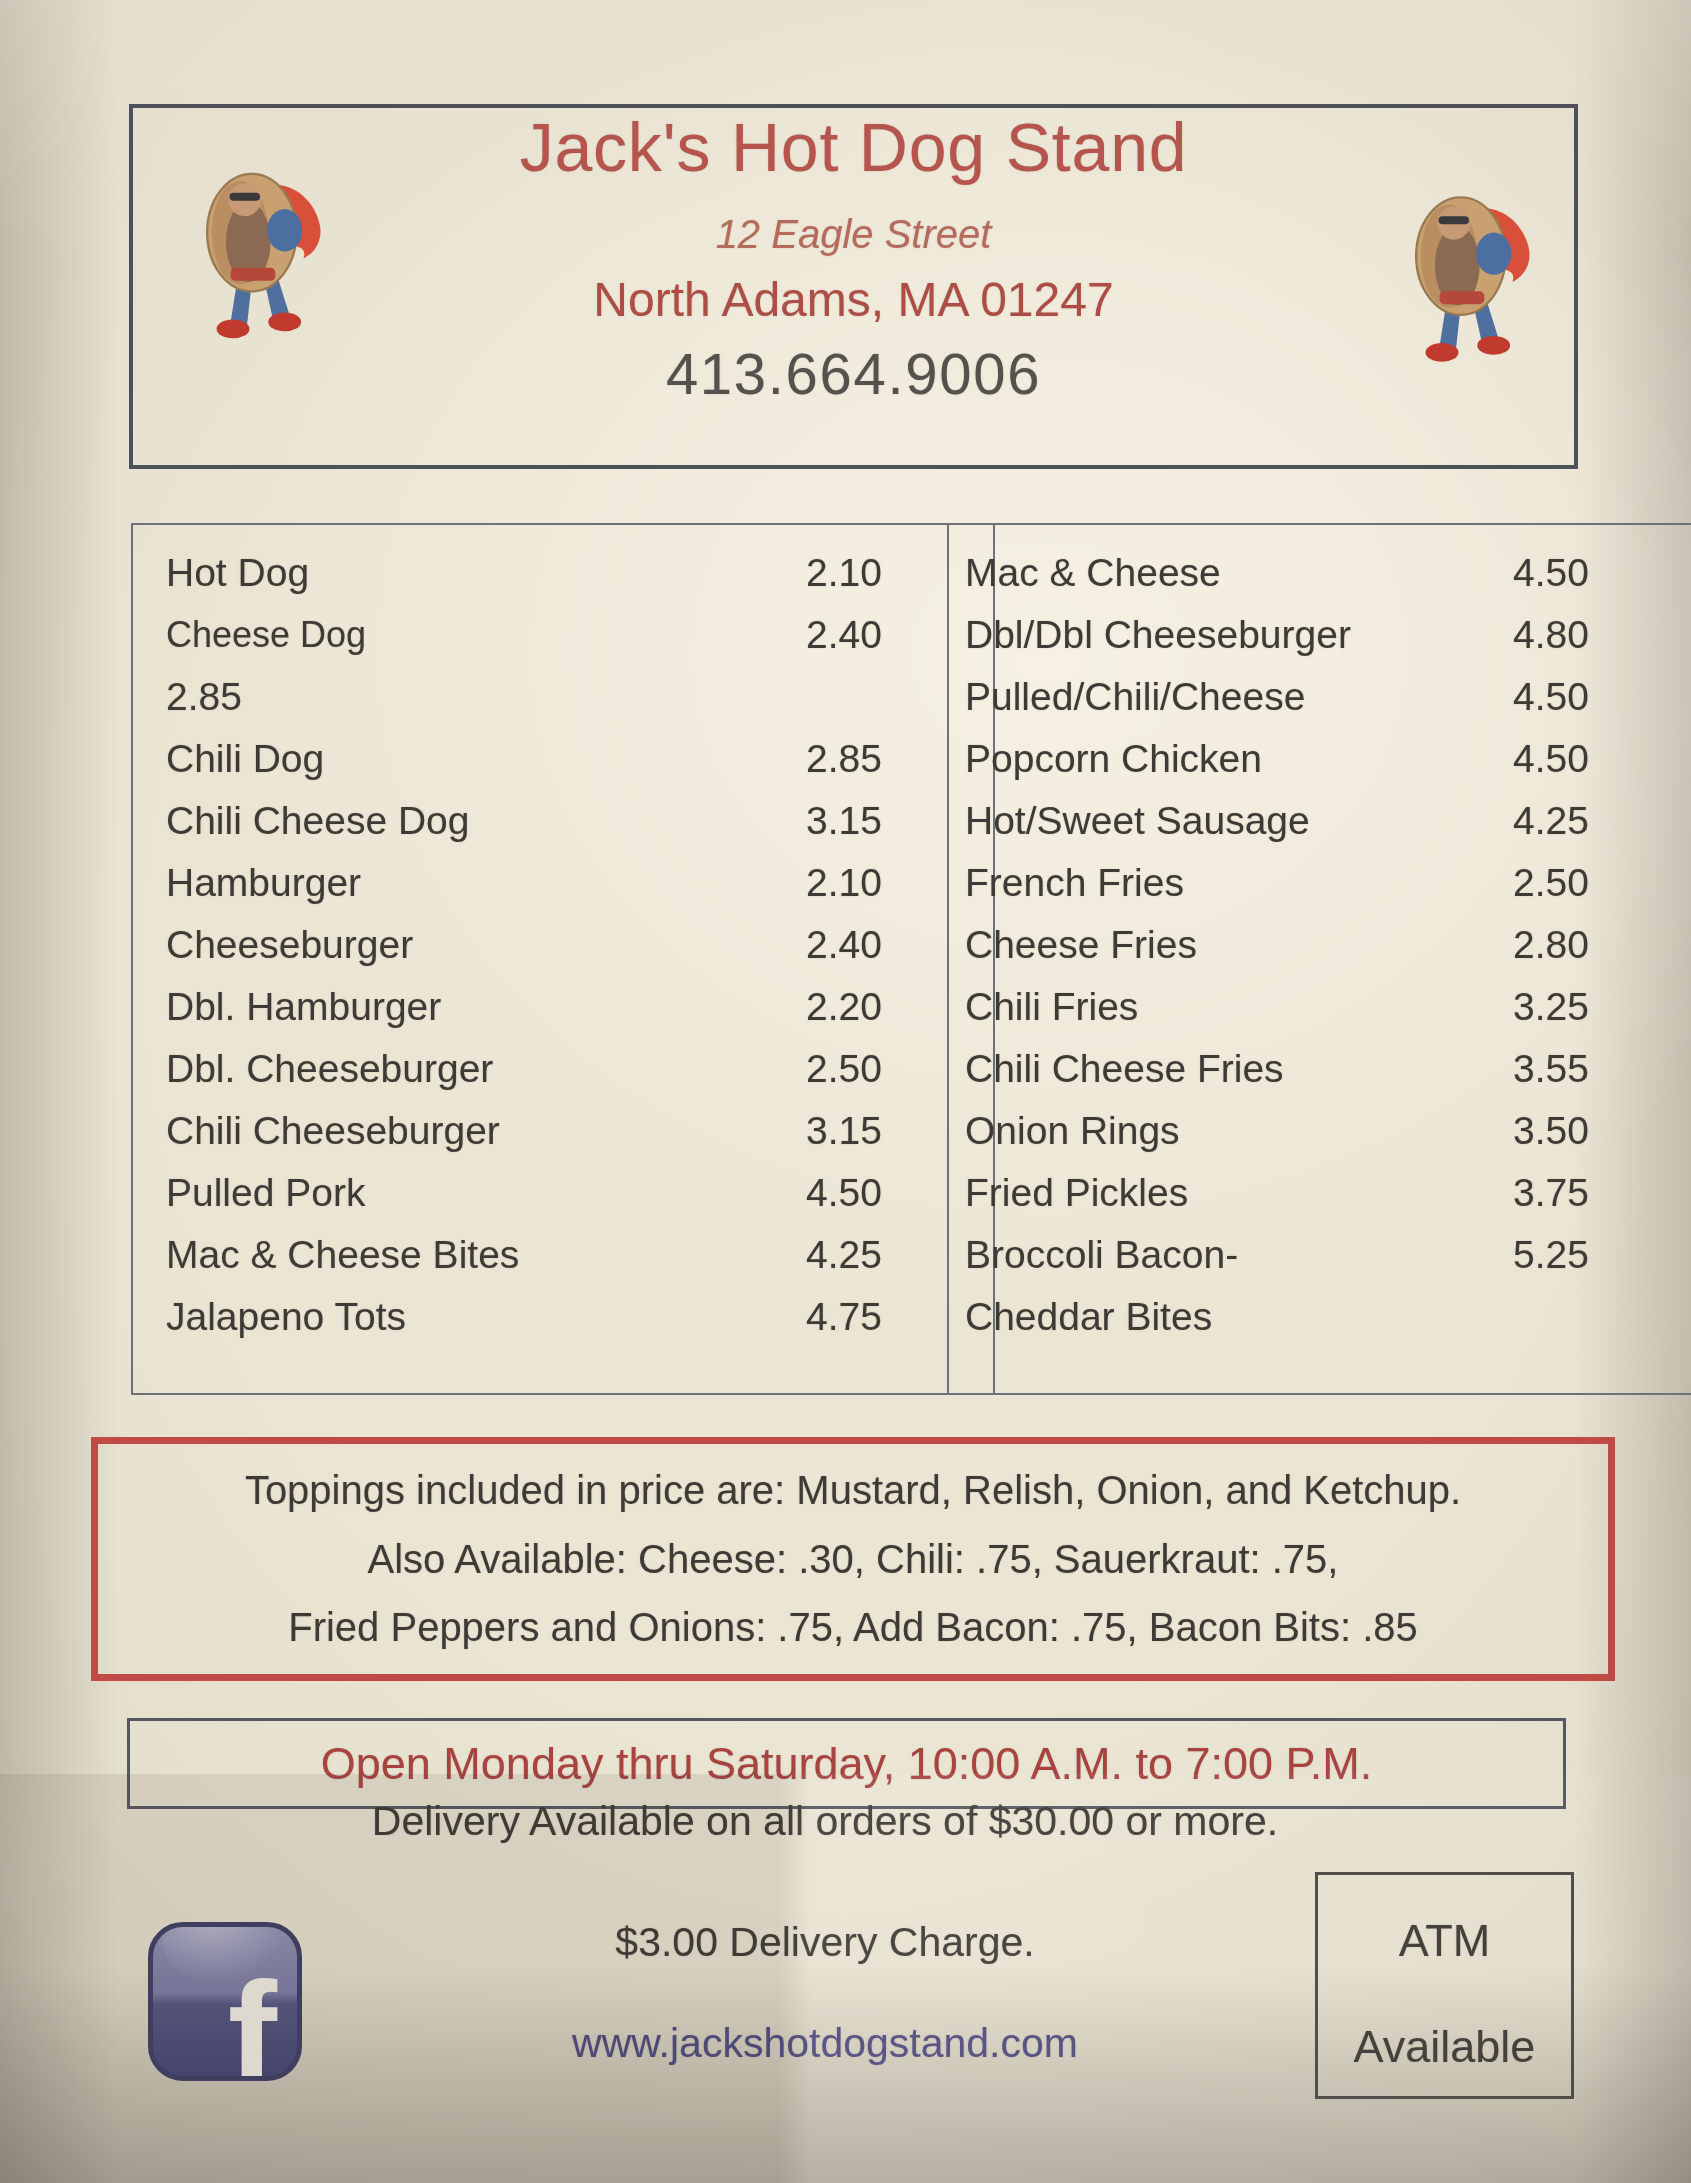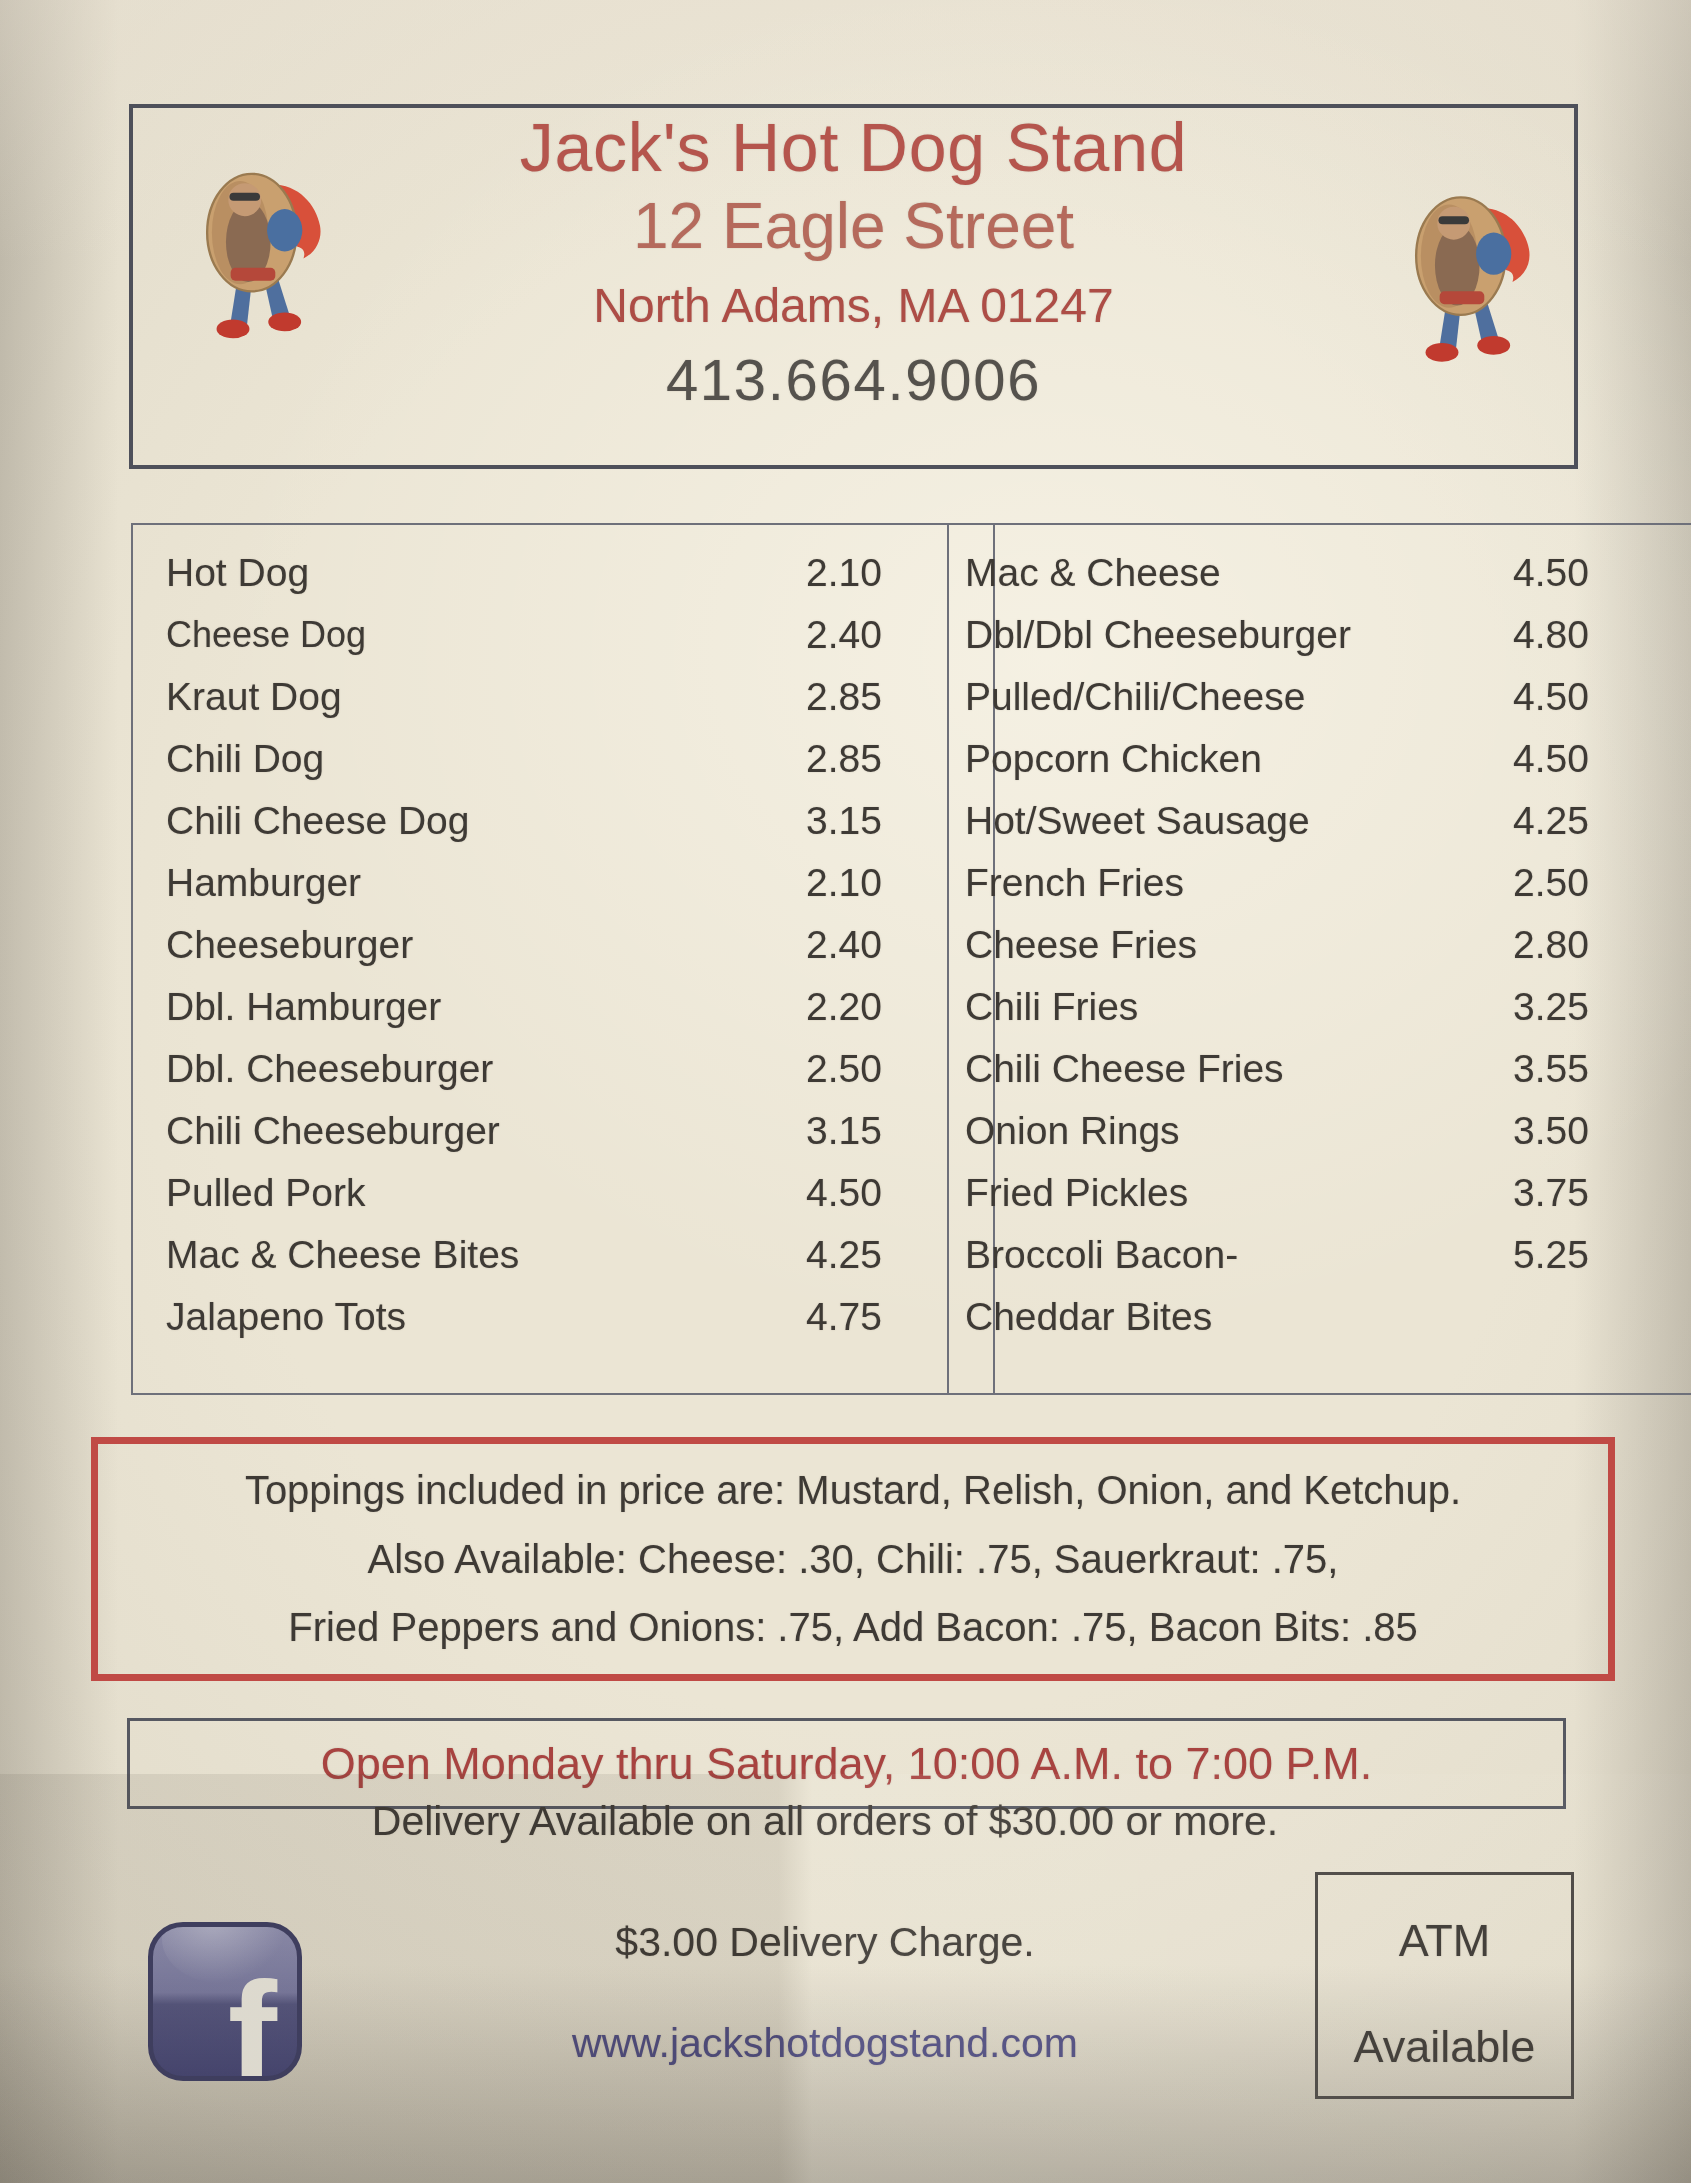--- a/index.html
+++ b/index.html
@@ -19,21 +19,21 @@
   .soft{text-shadow:0 0 1.7px rgba(110,100,85,0.28);}
   .abs{position:absolute;}
 
   
   .header-box{
     left:129px;top:104px;width:1449px;height:365px;
     border:4.1px solid #4e505a;box-sizing:border-box;
     text-align:center;
   }
   .hb-title{font-size:68px;letter-spacing:0.8px;color:#b5554d;}
-  .hb-addr1{margin-top:3px;font-size:64px;color:#b56a5c;}
+  .hb-addr1{margin-top:26px;font-size:40px;color:#b56a5c;font-style:italic;}
   .hb-addr2{margin-top:15px;font-size:48px;color:#ad4d46;}
   .hb-phone{margin-top:13.3px;font-size:58px;letter-spacing:1.7px;color:#55524d;}
   .mascot{position:absolute;}
   .mascot.m-left{left:53px;top:33px;}
   .mascot.m-right{left:1262px;top:55px;}
 
   
   .menu-box{
     top:523px;height:872px;box-sizing:border-box;
     border:2.5px solid #6e707a;
@@ -142,21 +142,20 @@
   <div class="abs menu-box left soft">
     <div class="row">
         <span class="nm">Hot Dog</span>
         <span class="pr">2.10</span>
       </div>
     <div class="row">
         <span class="nm alt">Cheese Dog</span>
         <span class="pr">2.40</span>
       </div>
     <div class="row">
-        <span class="nm">Kraut Dog</span>
         <span class="pr">2.85</span>
       </div>
     <div class="row">
         <span class="nm">Chili Dog</span>
         <span class="pr">2.85</span>
       </div>
     <div class="row">
         <span class="nm">Chili Cheese Dog</span>
         <span class="pr">3.15</span>
       </div>

